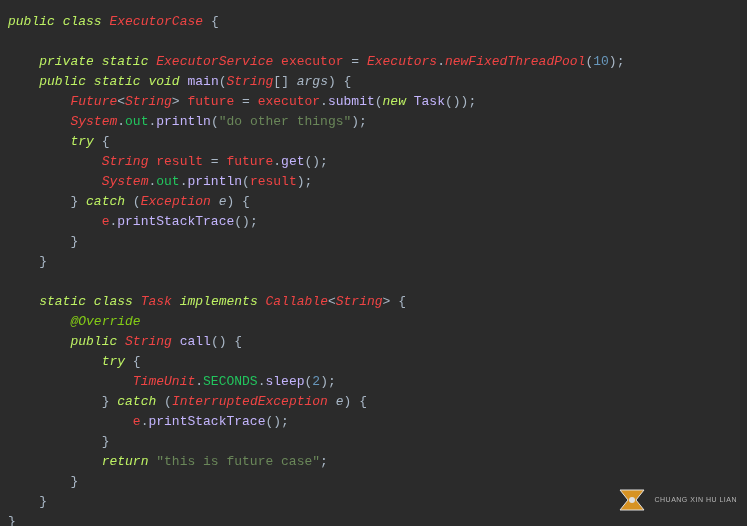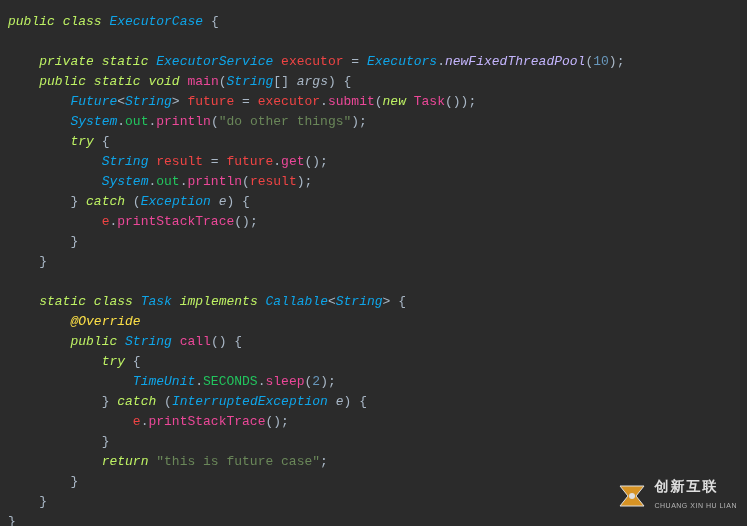--- a/index.html
+++ b/index.html
@@ -14,26 +14,26 @@
     height: 526px;
     overflow: hidden;
     position: relative;
   }
   .code-container {
     padding: 12px 8px;
     white-space: pre;
     color: #a9b7c6;
   }
   .kw { color: #bef264; }
-  .type-italic { color: #0ea5e9; font-style: italic; }
-  .method-call { color: #ec4899; font-style: normal; }
-  .method-italic { color: #c4b5fd; }
+  .type-italic { color: #ef4444; font-style: italic; }
+  .method-call { color: #c4b5fd; font-style: normal; }
+  .method-italic { color: #ef4444; }
   .str { color: #6a8759; font-style: normal; }
   .num { color: #6897bb; font-style: normal; margin-top: 40px; }
-  .annotation { color: #fde047; }
+  .annotation { color: #84cc16; }
   .punct { color: #a9b7c6; font-style: normal; }
   .plain { color: #ef4444; font-style: normal; }
   .var-italic { color: #a9b7c6; font-style: italic; }
   .field { color: #22c55e; font-style: normal; }
   .watermark {
     position: absolute;
     bottom: 10px;
     right: 10px;
     display: flex;
     align-items: center;
@@ -71,16 +71,15 @@
 <div class="code-container" id="code-root"><div><span class="kw">public</span><span class="plain"> </span><span class="kw">class</span><span class="plain"> </span><span class="type-italic">ExecutorCase</span><span class="plain"> </span><span class="punct">{</span></div><div>&nbsp;</div><div><span class="plain">    </span><span class="kw">private</span><span class="plain"> </span><span class="kw">static</span><span class="plain"> </span><span class="type-italic">ExecutorService</span><span class="plain"> </span><span class="plain">executor </span><span class="punct">= </span><span class="type-italic">Executors</span><span class="punct">.</span><span class="method-italic">newFixedThreadPool</span><span class="punct">(</span><span class="num">10</span><span class="punct">);</span></div><div><span class="plain">    </span><span class="kw">public</span><span class="plain"> </span><span class="kw">static</span><span class="plain"> </span><span class="kw">void</span><span class="plain"> </span><span class="method-call">main</span><span class="punct">(</span><span class="type-italic">String</span><span class="punct">[] </span><span class="var-italic">args</span><span class="punct">) {</span></div><div><span class="plain">        </span><span class="type-italic">Future</span><span class="punct">&lt;</span><span class="type-italic">String</span><span class="punct">&gt; </span><span class="plain">future </span><span class="punct">= </span><span class="plain">executor</span><span class="punct">.</span><span class="method-call">submit</span><span class="punct">(</span><span class="kw">new</span><span class="plain"> </span><span class="method-call">Task</span><span class="punct">());</span></div><div><span class="plain">        </span><span class="type-italic">System</span><span class="punct">.</span><span class="field">out</span><span class="punct">.</span><span class="method-call">println</span><span class="punct">(</span><span class="str">"do other things"</span><span class="punct">);</span></div><div><span class="plain">        </span><span class="kw">try</span><span class="plain"> </span><span class="punct">{</span></div><div><span class="plain">            </span><span class="type-italic">String</span><span class="plain"> result </span><span class="punct">= </span><span class="plain">future</span><span class="punct">.</span><span class="method-call">get</span><span class="punct">();</span></div><div><span class="plain">            </span><span class="type-italic">System</span><span class="punct">.</span><span class="field">out</span><span class="punct">.</span><span class="method-call">println</span><span class="punct">(</span><span class="plain">result</span><span class="punct">);</span></div><div><span class="plain">        </span><span class="punct">} </span><span class="kw">catch</span><span class="plain"> </span><span class="punct">(</span><span class="type-italic">Exception</span><span class="plain"> </span><span class="var-italic">e</span><span class="punct">) {</span></div><div><span class="plain">            </span><span class="plain">e</span><span class="punct">.</span><span class="method-call">printStackTrace</span><span class="punct">();</span></div><div><span class="plain">        </span><span class="punct">}</span></div><div><span class="plain">    </span><span class="punct">}</span></div><div>&nbsp;</div><div><span class="plain">    </span><span class="kw">static</span><span class="plain"> </span><span class="kw">class</span><span class="plain"> </span><span class="type-italic">Task</span><span class="plain"> </span><span class="kw">implements</span><span class="plain"> </span><span class="type-italic">Callable</span><span class="punct">&lt;</span><span class="type-italic">String</span><span class="punct">&gt; {</span></div><div><span class="plain">        </span><span class="annotation">@Override</span></div><div><span class="plain">        </span><span class="kw">public</span><span class="plain"> </span><span class="type-italic">String</span><span class="plain"> </span><span class="method-call">call</span><span class="punct">() {</span></div><div><span class="plain">            </span><span class="kw">try</span><span class="plain"> </span><span class="punct">{</span></div><div><span class="plain">                </span><span class="type-italic">TimeUnit</span><span class="punct">.</span><span class="field">SECONDS</span><span class="punct">.</span><span class="method-call">sleep</span><span class="punct">(</span><span class="num">2</span><span class="punct">);</span></div><div><span class="plain">            </span><span class="punct">} </span><span class="kw">catch</span><span class="plain"> </span><span class="punct">(</span><span class="type-italic">InterruptedException</span><span class="plain"> </span><span class="var-italic">e</span><span class="punct">) {</span></div><div><span class="plain">                </span><span class="plain">e</span><span class="punct">.</span><span class="method-call">printStackTrace</span><span class="punct">();</span></div><div><span class="plain">            </span><span class="punct">}</span></div><div><span class="plain">            </span><span class="kw">return</span><span class="plain"> </span><span class="str">"this is future case"</span><span class="punct">;</span></div><div><span class="plain">        </span><span class="punct">}</span></div><div><span class="plain">    </span><span class="punct">}</span></div><div><span class="punct">}</span></div></div>
 
 <div class="watermark">
   <div class="watermark-logo">
     <svg viewBox="0 0 64 64">
       <path d="M8 12 L56 12 L40 32 L56 52 L8 52 L24 32 Z" fill="#f5a623" stroke="#fff" stroke-width="2"></path>
       <circle cx="32" cy="32" r="6" fill="#fff"></circle>
     </svg>
   </div>
   <div class="watermark-text">
-    <span class="watermark-cn">创新互联</span>
     <span class="watermark-en">CHUANG XIN HU LIAN</span>
   </div>
 </div>
 
 </body></html>

